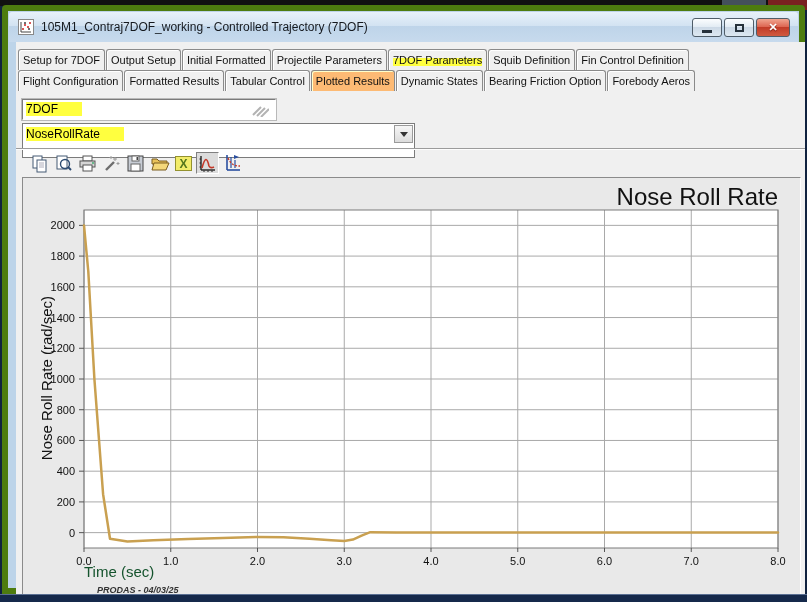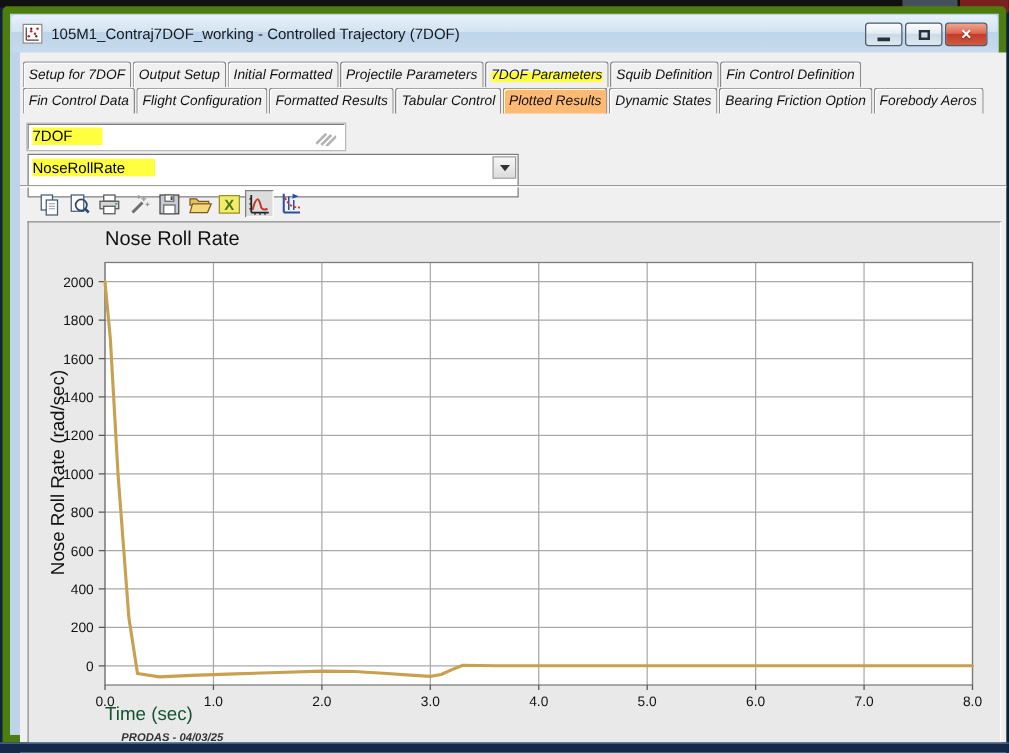--- a/index.html
+++ b/index.html
@@ -28,21 +28,21 @@
   .glyph-max { width:9px; height:8px; border:2px solid #26313b; }
   .glyph-close { color:#fff; font-size:11px; font-weight:bold; text-shadow:0 1px 1px #7a1a10; }
 
   .client { position:absolute; left:8px; top:31px; width:789px; height:552px; background:#f0f0f0; }
 
   .tabrow { position:absolute; left:2px; display:flex; gap:1px; width:787px; overflow:hidden; }
   .tabrow1 { top:7px; }
   .tabrow2 { top:28px; }
   .tab { height:21px; line-height:20px; padding:0 4px; font-size:11px; color:#111;
          background:#f0f0f0; border:1px solid #8a8a8a; border-bottom:none;
-         border-radius:3px 3px 0 0; box-shadow:inset 1px 1px 0 #ffffff; white-space:nowrap;font-style:italic; }
+         border-radius:3px 3px 0 0; box-shadow:inset 1px 1px 0 #ffffff; white-space:nowrap; }
   .tab.hl-partial span { background:linear-gradient(180deg, rgba(255,255,63,0) 30%, #ffff3f 30%, #ffff3f 96%, rgba(255,255,63,0) 96%); }
   .tab.active { background:#fdba74; box-shadow:inset 1px 1px 0 #ffffcc; }
 
   .textfield { position:absolute; left:6px; top:57px; width:254px; height:21px; background:#fff;
                border-top:1px solid #7b7b7b; border-left:1px solid #7b7b7b;
                border-bottom:1px solid #fff; border-right:1px solid #fff;
                outline:1px solid #b9b9b9; font-size:12px; line-height:19px; padding-left:3px; }
   .hl { background:#ffff3f; padding-right:24px; }
   .hatch { position:absolute; right:6px; top:3px; }
 
@@ -58,22 +58,22 @@
   .toolbar { position:absolute; left:12px; top:110px; height:24px; display:flex; gap:1px; }
   .tool-btn { width:23px; height:22px; display:flex; align-items:center; justify-content:center; }
   .tool-btn.pressed { background:#dcdcdc; border-top:1px solid #808080; border-left:1px solid #808080;
                       border-bottom:1px solid #fff; border-right:1px solid #fff; }
   .excel-chip { width:17px; height:15px; background:#f2ec6a; border:1px solid #94922f;
                 color:#55761c; font-size:12px; font-weight:bold; text-align:center; line-height:14px; }
 
   .chart-panel { position:absolute; left:6px; top:135px; width:779px; height:423px; background:#e9e9e9;
                  border-top:1px solid #8b8b8b; border-left:1px solid #8b8b8b;
                  border-bottom:1px solid #fdfdfd; border-right:1px solid #fdfdfd; }
-  .chart-title { position:absolute; left:61px; top:5px; width:694px; text-align:left;
-                 font-size:16px; color:#111; }
+  .chart-title { position:absolute; left:61px; top:5px; width:694px; text-align:right;
+                 font-size:24px; color:#111; }
   .plot-svg { position:absolute; left:0; top:0; width:779px; height:423px; }
   .plot-svg text { font-family:"Liberation Sans", sans-serif; font-size:11px; fill:#111; }
   .plot-svg .grid { stroke:#a9a9a9; stroke-width:1; }
   .y-axis-label { position:absolute; left:-125px; top:190px; width:300px; height:20px; text-align:center;
                   font-size:15px; color:#111; transform:rotate(-90deg); }
   .x-axis-label { position:absolute; left:61px; top:385px; width:694px; 
                   font-size:15px; color:#14532d; }
   .footer-note { position:absolute; left:74px; top:407px; font-size:9px; font-style:italic;
                  font-weight:bold; color:#333; }
 
@@ -123,21 +123,20 @@
         <div class="tab"><span>Setup for 7DOF</span></div>
         <div class="tab"><span>Output Setup</span></div>
         <div class="tab"><span>Initial Formatted</span></div>
         <div class="tab"><span>Projectile Parameters</span></div>
         <div class="tab hl-partial"><span>7DOF Parameters</span></div>
         <div class="tab"><span>Squib Definition</span></div>
         <div class="tab"><span>Fin Control Definition</span></div>
       </div>
 
       <div class="tabrow tabrow2">
-        <div class="tab"><span>Fin Control Data</span></div>
         <div class="tab"><span>Flight Configuration</span></div>
         <div class="tab"><span>Formatted Results</span></div>
         <div class="tab"><span>Tabular Control</span></div>
         <div class="tab active"><span>Plotted Results</span></div>
         <div class="tab"><span>Dynamic States</span></div>
         <div class="tab"><span>Bearing Friction Option</span></div>
         <div class="tab"><span>Forebody Aeros</span></div>
       </div>
 
       <div class="textfield">

